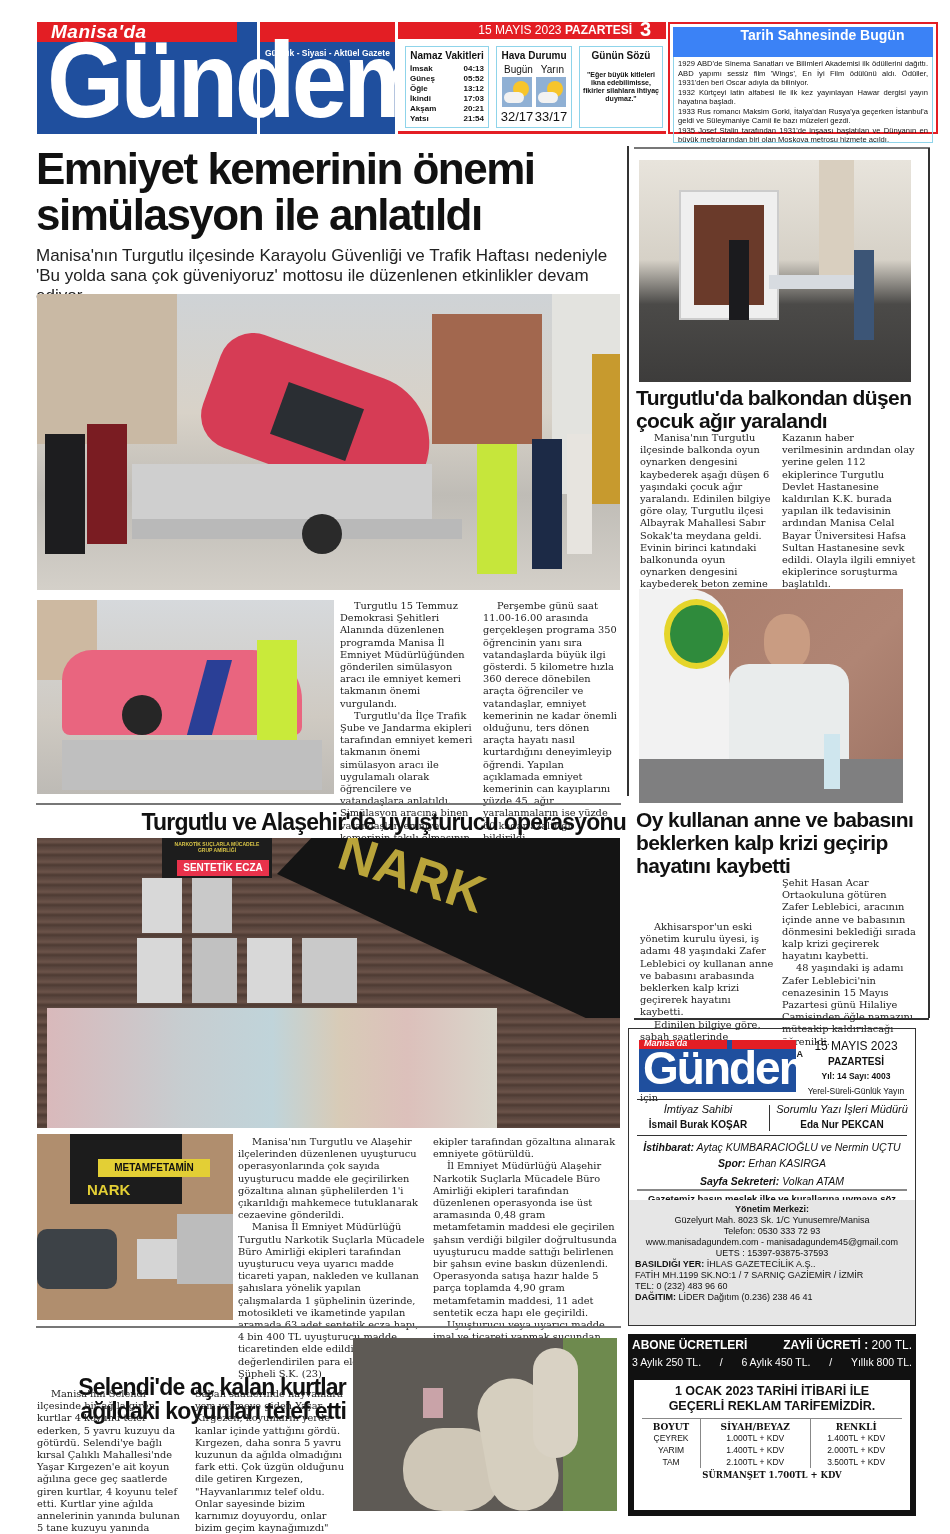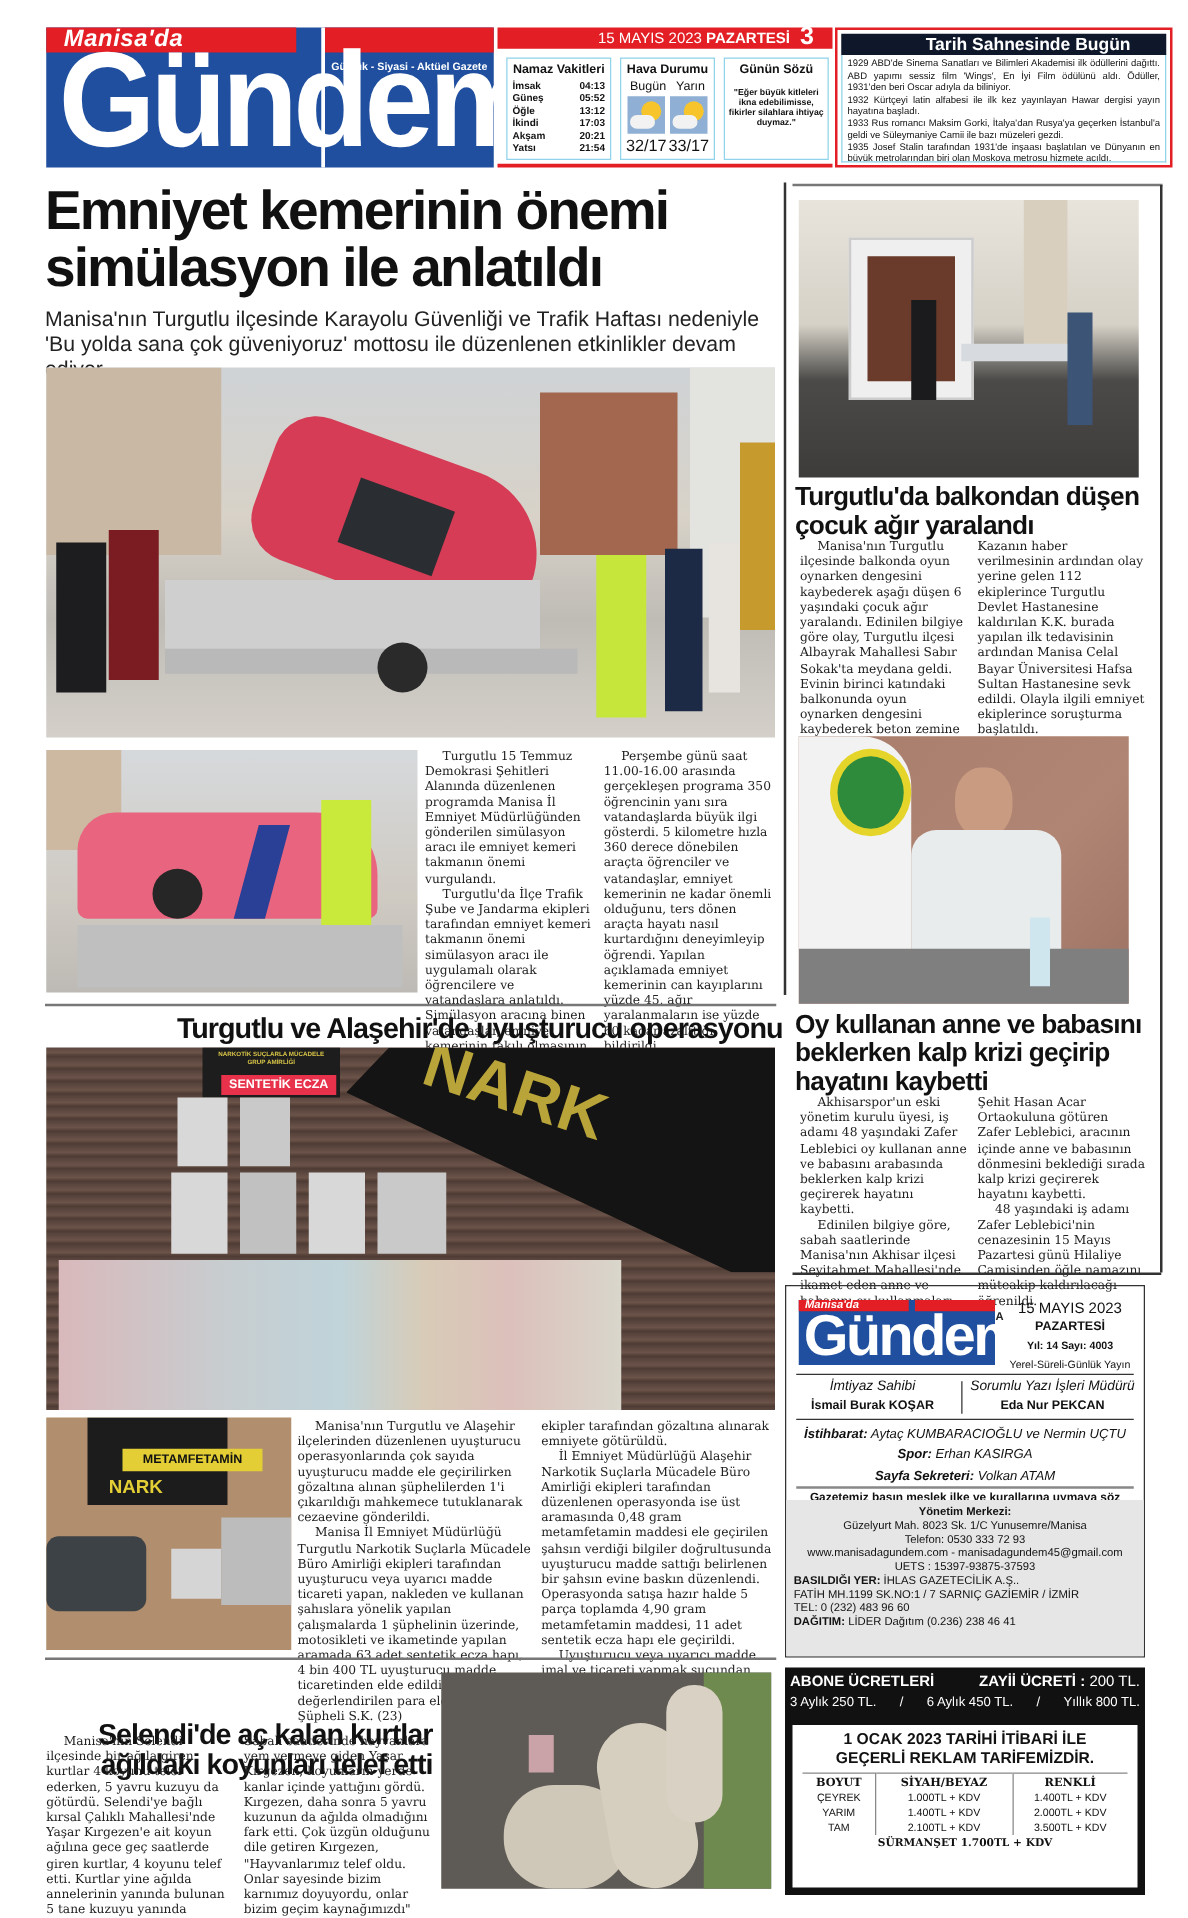--- a/index.html
+++ b/index.html
@@ -27,21 +27,21 @@
   .hava .days { display: flex; justify-content: space-around; font-size: 10px; }
   .hava .icons { display: flex; justify-content: space-around; margin-top: 2px; }
   .wicon { width: 30px; height: 30px; background: #8fb0d4; position: relative; }
   .wicon .sun { position: absolute; right: 3px; top: 4px; width: 16px; height: 16px; border-radius: 50%; background: #f7c52b; }
   .wicon .cloud { position: absolute; left: 2px; bottom: 4px; width: 20px; height: 11px; border-radius: 6px; background: #f2f2f2; }
   .hava .temps { display: flex; justify-content: space-around; font-size: 13px; margin-top: 2px; }
   .soz { left: 579px; top: 46px; width: 84px; height: 82px; padding: 3px; }
   .soz p { font: bold 7px "Liberation Sans", sans-serif; text-align: center; margin-top: 10px; line-height: 8px; }
 
   .tarih { left: 668px; top: 22px; width: 270px; height: 112px; border: 2px solid #e31e24; padding: 3px; }
-  .tarih .hd { background: #0f172a; color: #fff; font: bold 14px "Liberation Sans", sans-serif; text-align: center; height: 17px; line-height: 17px; padding-left: 39px; }
+  .tarih .hd { background: #3b82f6; color: #fff; font: bold 14px "Liberation Sans", sans-serif; text-align: center; height: 30px; line-height: 17px; padding-left: 39px; }
   .tarih .bd { border: 1.5px solid #8fd4ea; border-top: none; padding: 2px 4px; font: 7.6px/9.5px "Liberation Sans", sans-serif; text-align: justify; height: 86px; overflow: hidden; }
   .redline { left: 398px; top: 131px; width: 268px; height: 3px; background: #e31e24; }
 
   
   .h1 { font: bold 44px/46px "Liberation Sans", sans-serif; letter-spacing: -1.5px; color: #111; }
   .lead { font: 17px/20px "Liberation Sans", sans-serif; color: #222; }
   .h2 { font: bold 21px/23px "Liberation Sans", sans-serif; letter-spacing: -0.6px; }
   .h2b { font: bold 23px/24px "Liberation Sans", sans-serif; letter-spacing: -0.8px; text-align: right; }
   .body-text { font: 9.8px/12.2px "DejaVu Serif", serif; text-align: left; color: #222; }
   .body-text .cols { display: flex; gap: 8px; }
@@ -240,21 +240,21 @@
   <div style="position:absolute;left:25px;top:10px;width:65px;height:70px;border-radius:50%;background:#2f8b3c;border:6px solid #e5d52b;"></div>
   <div style="position:absolute;left:125px;top:25px;width:46px;height:56px;border-radius:45%;background:#c99c82;"></div>
   <div style="position:absolute;left:90px;top:75px;width:120px;height:100px;background:#e9ecec;border-radius:20px 20px 0 0;"></div>
   <div style="position:absolute;left:0;top:170px;width:264px;height:44px;background:#7f7f80;"></div>
   <div style="position:absolute;left:185px;top:145px;width:16px;height:55px;background:#cfe6ee;"></div>
 </div>
 
 <div class="abs h2" style="left:636px; top:808px; width:292px;">Oy kullanan anne ve babasını beklerken kalp krizi geçirip hayatını kaybetti</div>
 <div class="abs body-text" style="left:640px; top:877px; width:278px;">
   <div class="cols">
-    <div style="width:134px;">
+    <div style="width:134px;margin-top:44px;">
       <p>Akhisarspor'un eski yönetim kurulu üyesi, iş adamı 48 yaşındaki Zafer Leblebici oy kullanan anne ve babasını arabasında beklerken kalp krizi geçirerek hayatını kaybetti.</p>
       <p>Edinilen bilgiye göre, sabah saatlerinde Manisa'nın Akhisar ilçesi Seyitahmet Mahallesi'nde ikamet eden anne ve babasını oy kullanmaları için</p>
     </div>
     <div style="width:134px;">
       <p style="text-indent:0;">Şehit Hasan Acar Ortaokuluna götüren Zafer Leblebici, aracının içinde anne ve babasının dönmesini beklediği sırada kalp krizi geçirerek hayatını kaybetti.</p>
       <p>48 yaşındaki iş adamı Zafer Leblebici'nin cenazesinin 15 Mayıs Pazartesi günü Hilaliye Camisinden öğle namazını müteakip kaldırılacağı öğrenildi.</p>
       <span class="iha">İHA</span>
     </div>
   </div>
 </div>

